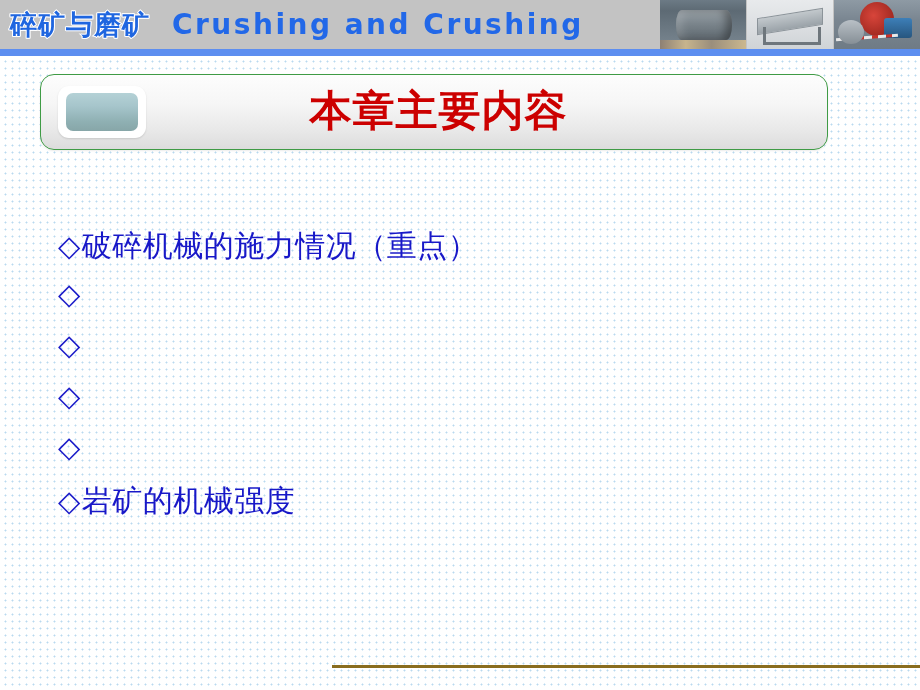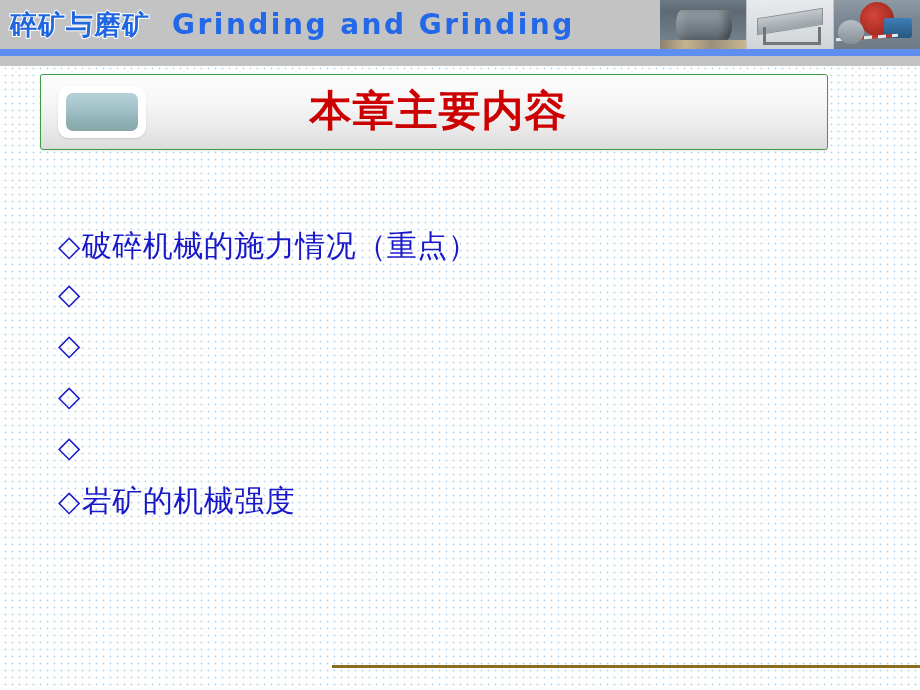--- a/index.html
+++ b/index.html
@@ -25,21 +25,21 @@
     background-position: 2px 2px;
     overflow: hidden;
   }
 
   
   .header {
     position: absolute;
     left: 0;
     top: 0;
     width: 920px;
-    height: 66px;
+    height: 55px;
     background: #c3c3c3;
     overflow: hidden;
   }
   .header-titles {
     position: absolute;
     left: 10px;
     top: 0;
     height: 49px;
     display: flex;
     align-items: center;
@@ -170,21 +170,21 @@
 
   
   .title-box {
     position: absolute;
     left: 40px;
     top: 74px;
     width: 788px;
     height: 76px;
     box-sizing: border-box;
     border: 1.6px solid #3f9b45;
-    border-radius: 3px;
+    border-radius: 14px;
     background: linear-gradient(180deg, #fdfdfd 0%, #f6f6f6 38%, #e7e7e7 78%, #dcdcdc 100%);
     display: flex;
     align-items: center;
     box-shadow: 0 1px 2px rgba(0,0,0,.08);
     overflow: hidden;
   }
   .title-icon-wrap {
     margin-left: 17px;
     width: 88px;
     height: 52px;
@@ -259,21 +259,21 @@
   }
 </style>
 </head>
 <body>
 
 <div class="slide">
 
   <div class="header">
     <div class="header-titles">
       <span class="title-cn">碎矿与磨矿</span>
-      <span class="title-en">Grinding  and  Grinding</span>
+      <span class="title-en">Crushing  and  Crushing</span>
     </div>
 
     <div class="header-photos">
       <div class="photo photo-mill"></div>
       <div class="photo photo-screen"></div>
       <div class="photo photo-crusher">
         <div class="crusher-blue"></div>
         <div class="crusher-bar"></div>
       </div>
     </div>

